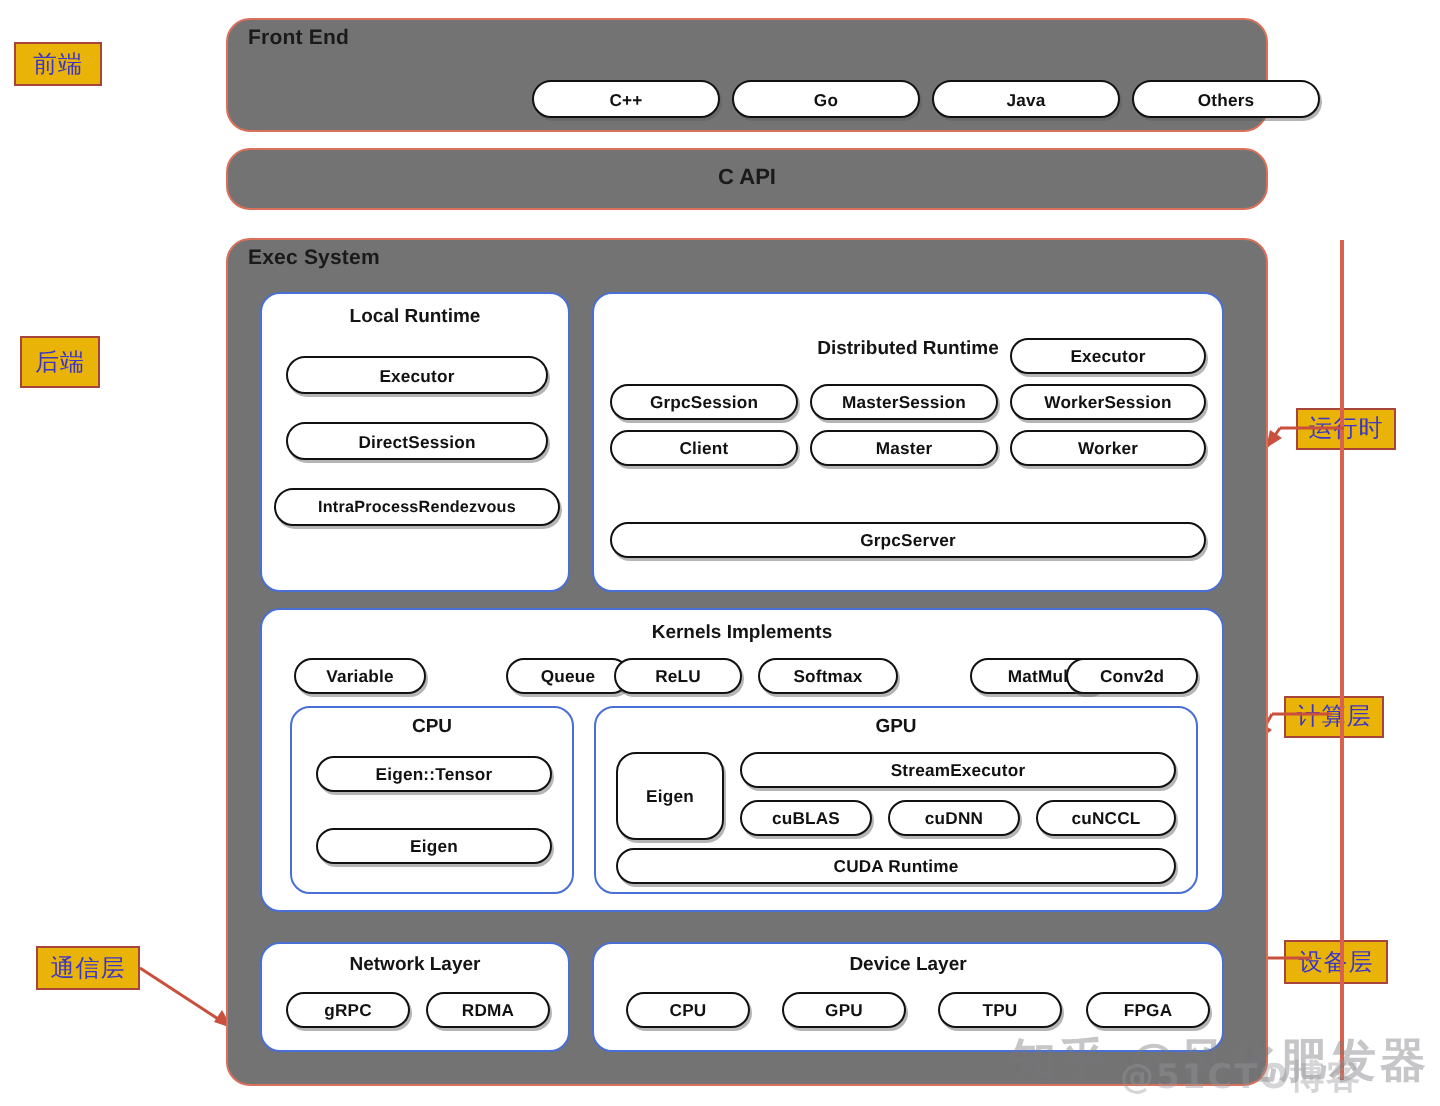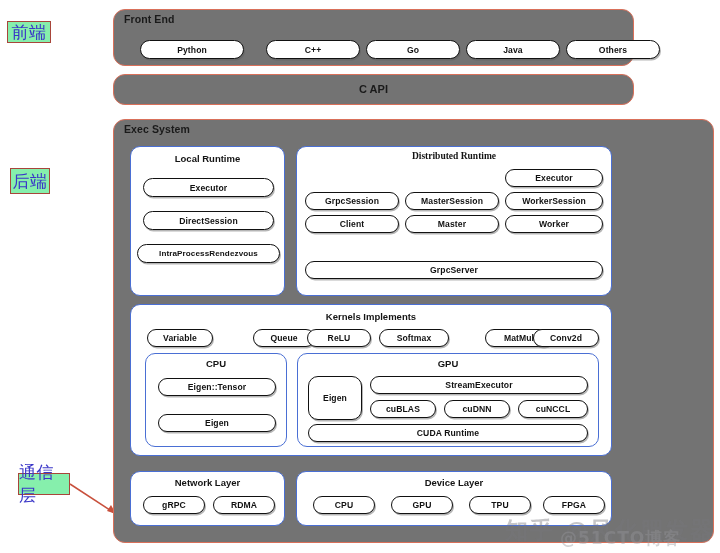--- a/index.html
+++ b/index.html
@@ -72,23 +72,23 @@
     white-space:nowrap;
     box-shadow:1px 1.5px 0 rgba(90,90,90,.45);
     letter-spacing:.1px;
   }
   .pill.rsq{border-radius:10px;}
 
   
   .cnlabel{
     position:absolute;
     border:1.4px solid #a8453a;
-    background:#86efac;
+    background:#eab308;
     color:#3a36c8;
-    font-size:17px;
+    font-size:12px;
     font-family:"DejaVu Sans",sans-serif;
     display:flex;
     align-items:center;
     justify-content:center;
     box-sizing:border-box;
     letter-spacing:.5px;
   }
 
   
   .conn{position:absolute;}
@@ -151,43 +151,42 @@
   </svg>
 
   <svg class="conn" style="left:614px;top:471px;width:44px;height:26px;" viewBox="0 0 44 26">
     <line x1="42" y1="8" x2="16" y2="8" stroke="#c8503c" stroke-width="1.5"></line>
     <line x1="16" y1="8" x2="4" y2="23" stroke="#c8503c" stroke-width="1.5"></line>
     <polygon points="4,23 6,12 13,17" fill="#c8503c"></polygon>
   </svg>
 
   <div class="redbox" style="left:113px;top:9px;width:521px;height:57px;">
     <div class="boxtitle">Front End</div>
-    <div class="pill" style="left:26px;top:30px;width:104px;height:19px;">Python</div>
     <div class="pill" style="left:152px;top:30px;width:94px;height:19px;">C++</div>
     <div class="pill" style="left:252px;top:30px;width:94px;height:19px;">Go</div>
     <div class="pill" style="left:352px;top:30px;width:94px;height:19px;">Java</div>
     <div class="pill" style="left:452px;top:30px;width:94px;height:19px;">Others</div>
   </div>
 
   <div class="redbox" style="left:113px;top:74px;width:521px;height:31px;">
     <div class="boxtitle-center" style="top:8px;">C API</div>
   </div>
 
-  <div class="redbox" style="left:113px;top:119px;width:601px;height:424px;">
+  <div class="redbox" style="left:113px;top:119px;width:521px;height:424px;">
     <div class="boxtitle">Exec System</div>
 
     <div class="bluebox" style="left:16px;top:26px;width:155px;height:150px;">
       <div class="subtitle" style="top:6px;">Local Runtime</div>
       <div class="pill" style="left:12px;top:31px;width:131px;height:19px;">Executor</div>
       <div class="pill" style="left:12px;top:64px;width:131px;height:19px;">DirectSession</div>
       <div class="pill" style="left:6px;top:97px;width:143px;height:19px;font-size:8.1px;">IntraProcessRendezvous</div>
     </div>
 
     <div class="bluebox" style="left:182px;top:26px;width:316px;height:150px;">
-      <div class="subtitle" style="top:4px;font-family:Liberation Serif, serif;">Distributed Runtime</div>
+      <div class="subtitle" style="top:22px;">Distributed Runtime</div>
 
       <div class="pill" style="left:208px;top:22px;width:98px;height:18px;">Executor</div>
 
       <div class="pill" style="left:8px;top:45px;width:94px;height:18px;">GrpcSession</div>
       <div class="pill" style="left:108px;top:45px;width:94px;height:18px;">MasterSession</div>
       <div class="pill" style="left:208px;top:45px;width:98px;height:18px;">WorkerSession</div>
 
       <div class="pill" style="left:8px;top:68px;width:94px;height:18px;">Client</div>
       <div class="pill" style="left:108px;top:68px;width:94px;height:18px;">Master</div>
       <div class="pill" style="left:208px;top:68px;width:98px;height:18px;">Worker</div>

